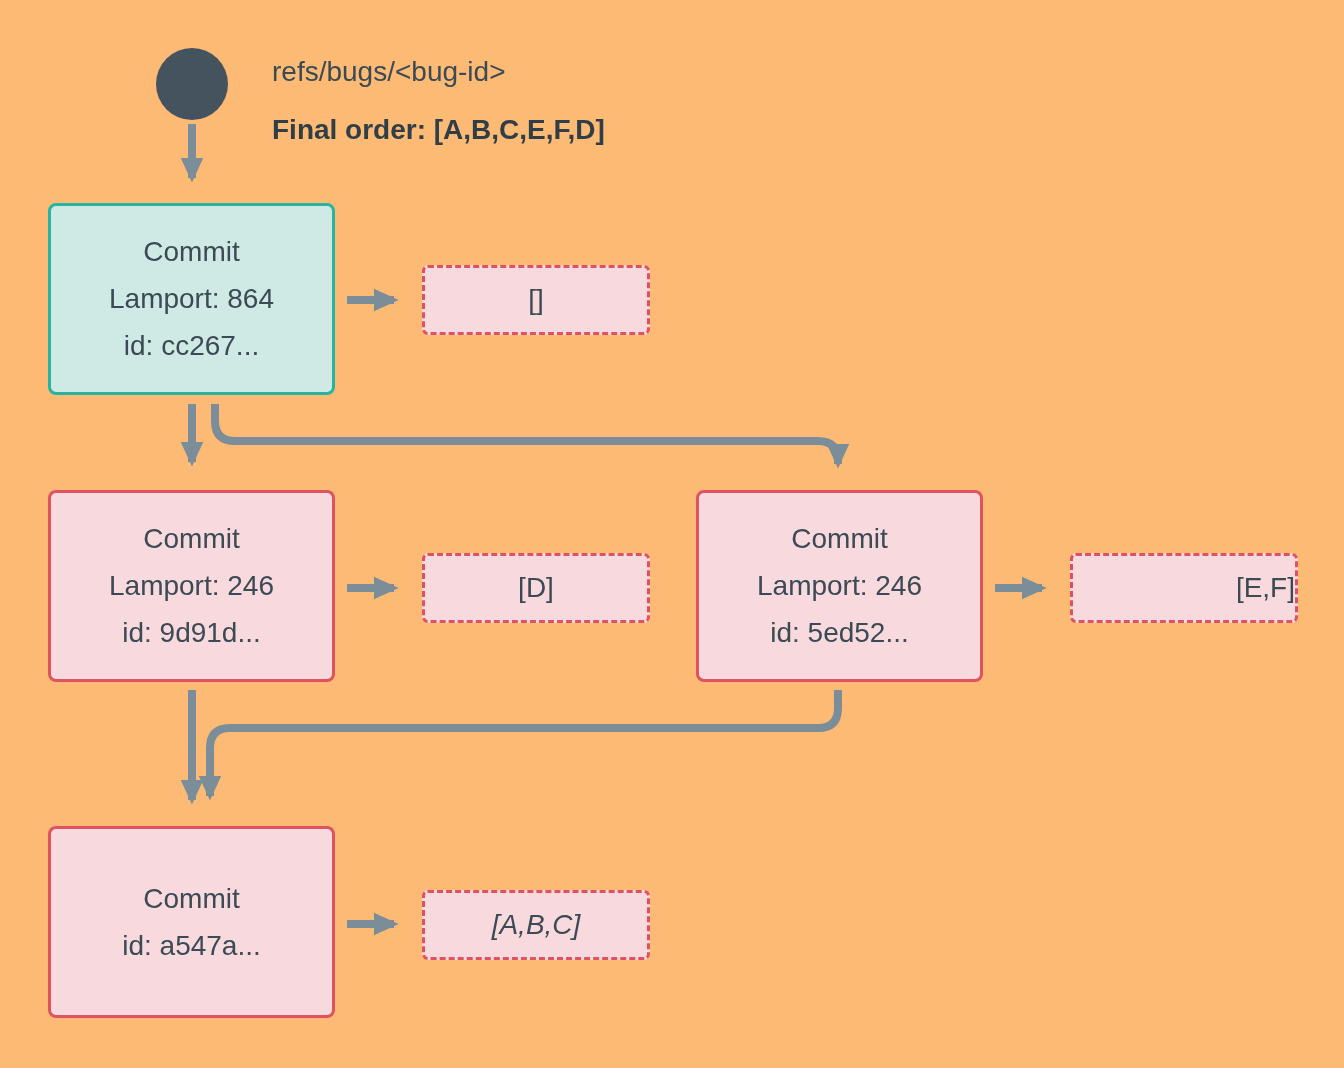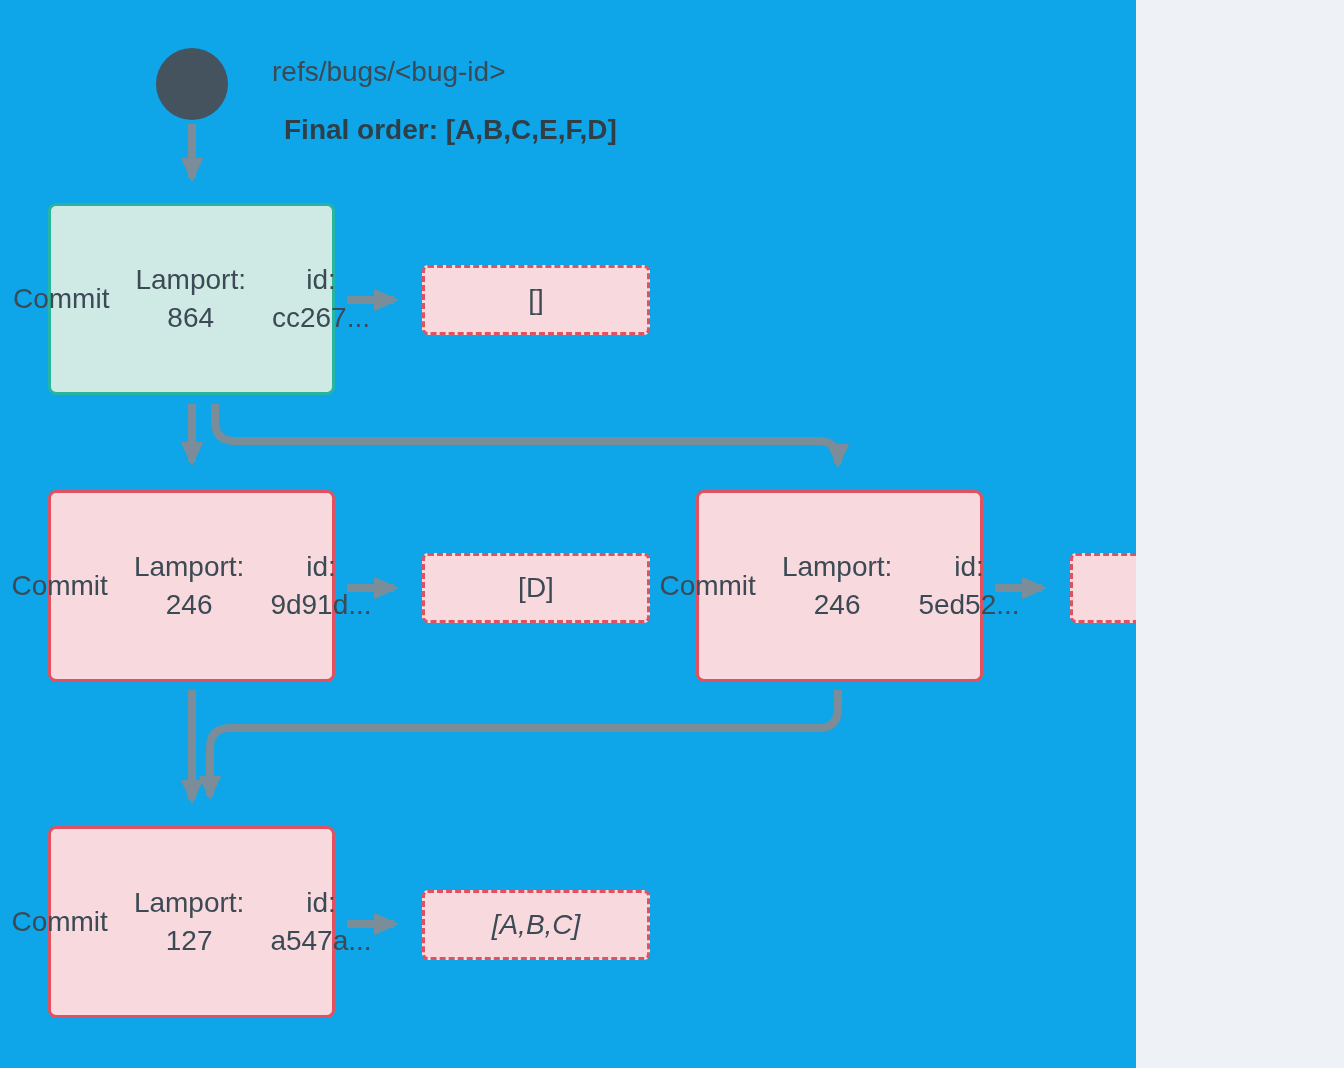--- a/index.html
+++ b/index.html
@@ -3,23 +3,23 @@
 <meta charset="utf-8">
 <style>
   html, body {
     margin: 0;
     padding: 0;
     background: #eef1f5;
     font-family: "Liberation Sans", "DejaVu Sans", sans-serif;
   }
   .canvas {
     position: relative;
-    width: 1136px;
+    width: 1344px;
     height: 1068px;
-    background: #0ea5e9;
+    background: #fdba74;
     overflow: hidden;
     color: #3b4a54;
   }
   .arrows {
     position: absolute;
     inset: 0;
     pointer-events: none;
   }
   .ref-circle {
     position: absolute;
@@ -39,34 +39,33 @@
     white-space: nowrap;
   }
   .final-order {
     position: absolute;
     left: 272px;
     top: 114px;
     font-size: 28px;
     font-weight: 700;
     color: #2f3e47;
     white-space: nowrap;
-    margin-left: 12px;
   }
   .commit-box {
     position: absolute;
     width: 287px;
     height: 192px;
     border-radius: 8px;
     border: 3px solid;
     box-sizing: border-box;
     display: flex;
-    flex-direction: row;
+    flex-direction: column;
     align-items: center;
     justify-content: center;
-    gap: 26px;
+    gap: 9px;
     font-size: 28px;
     line-height: 1.35;
     text-align: center;
   }
   .commit-teal {
     background: #cfeae5;
     border-color: #27b5a2;
   }
   .commit-pink {
     background: #f8d9dd;
@@ -154,20 +153,19 @@
     <div>Commit</div>
     <div>Lamport: 246</div>
     <div>id: 5ed52...</div>
   </div>
   <div class="ops-box pos-ops-ef">
     <span>[E,F]</span>
   </div>
 
   <div class="commit-box commit-pink pos-commit-abc">
     <div>Commit</div>
-    <div>Lamport: 127</div>
     <div>id: a547a...</div>
   </div>
   <div class="ops-box pos-ops-abc">
     <span>[A,B,C]</span>
   </div>
 
 </div>
 
 </body></html>

